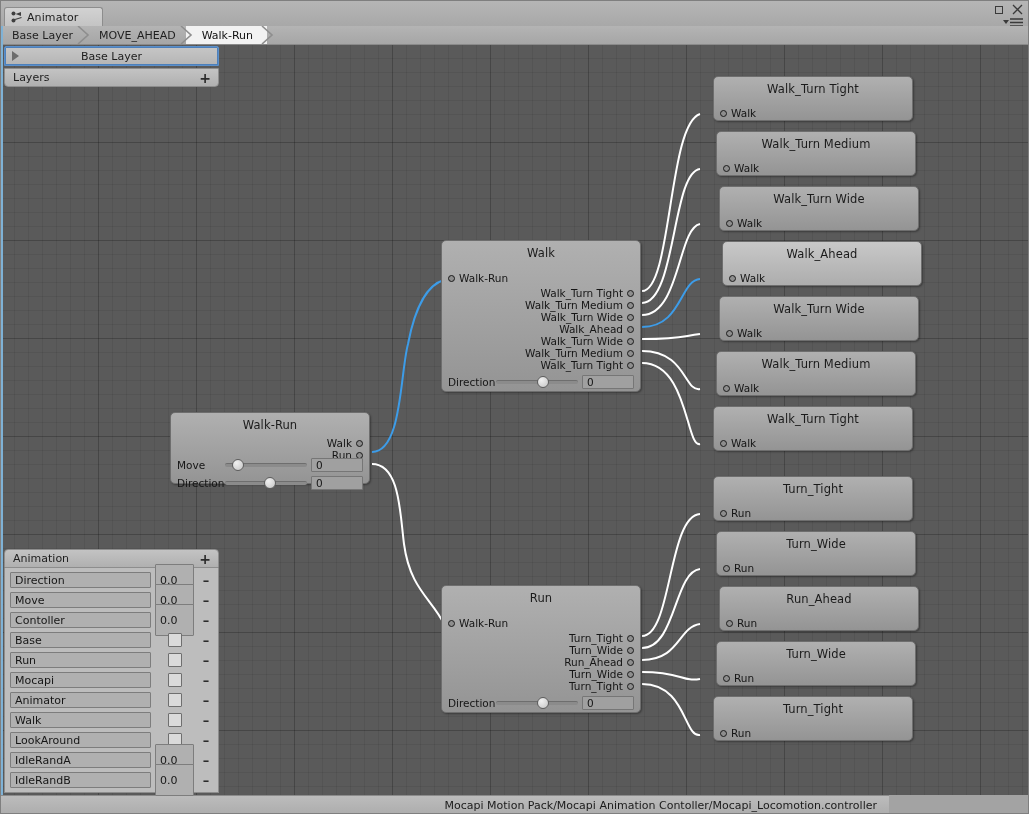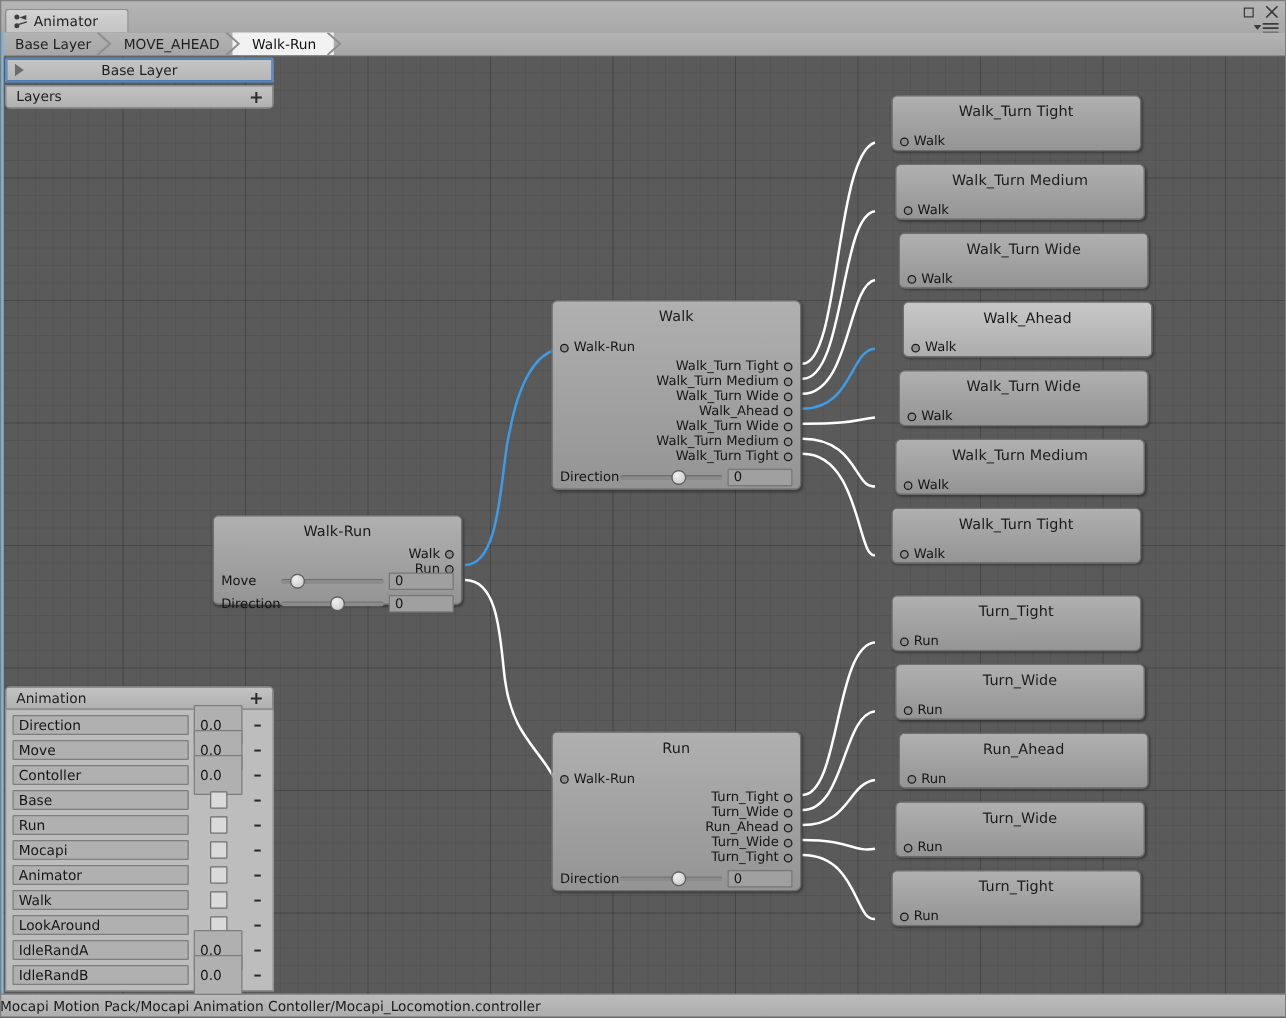--- a/index.html
+++ b/index.html
@@ -189,24 +189,24 @@
   }
   .slider-field{
     width:52px;height:14px;background:#a0a0a0;
     border:1px solid #767676;border-radius:1px;
     font-size:10.5px;color:#151515;display:flex;align-items:center;
     padding-left:4px;box-sizing:border-box;flex:0 0 auto;
   }
 
   
   .statusbar{
-    position:absolute;left:0;bottom:0;width:1029px;height:19px;
+    position:absolute;left:0;bottom:0;width:889px;height:19px;
     background:linear-gradient(#bcbcbc,#adadad);
     border-top:1px solid #8b8b8b;
-    display:flex;align-items:center;justify-content:flex-start;
+    display:flex;align-items:center;justify-content:flex-end;
     padding-right:12px;box-sizing:border-box;
   }
   .status-text{font-size:11px;color:#1b1b1b;}
   .frame{
     position:absolute;left:0;top:0;width:1029px;height:814px;
     border:1px solid #7f7f7f;box-sizing:border-box;pointer-events:none;
   }
   .edge-left{position:absolute;left:0;top:26px;width:3px;height:769px;background:#7fb2d6;}
 </style>
 </head>

